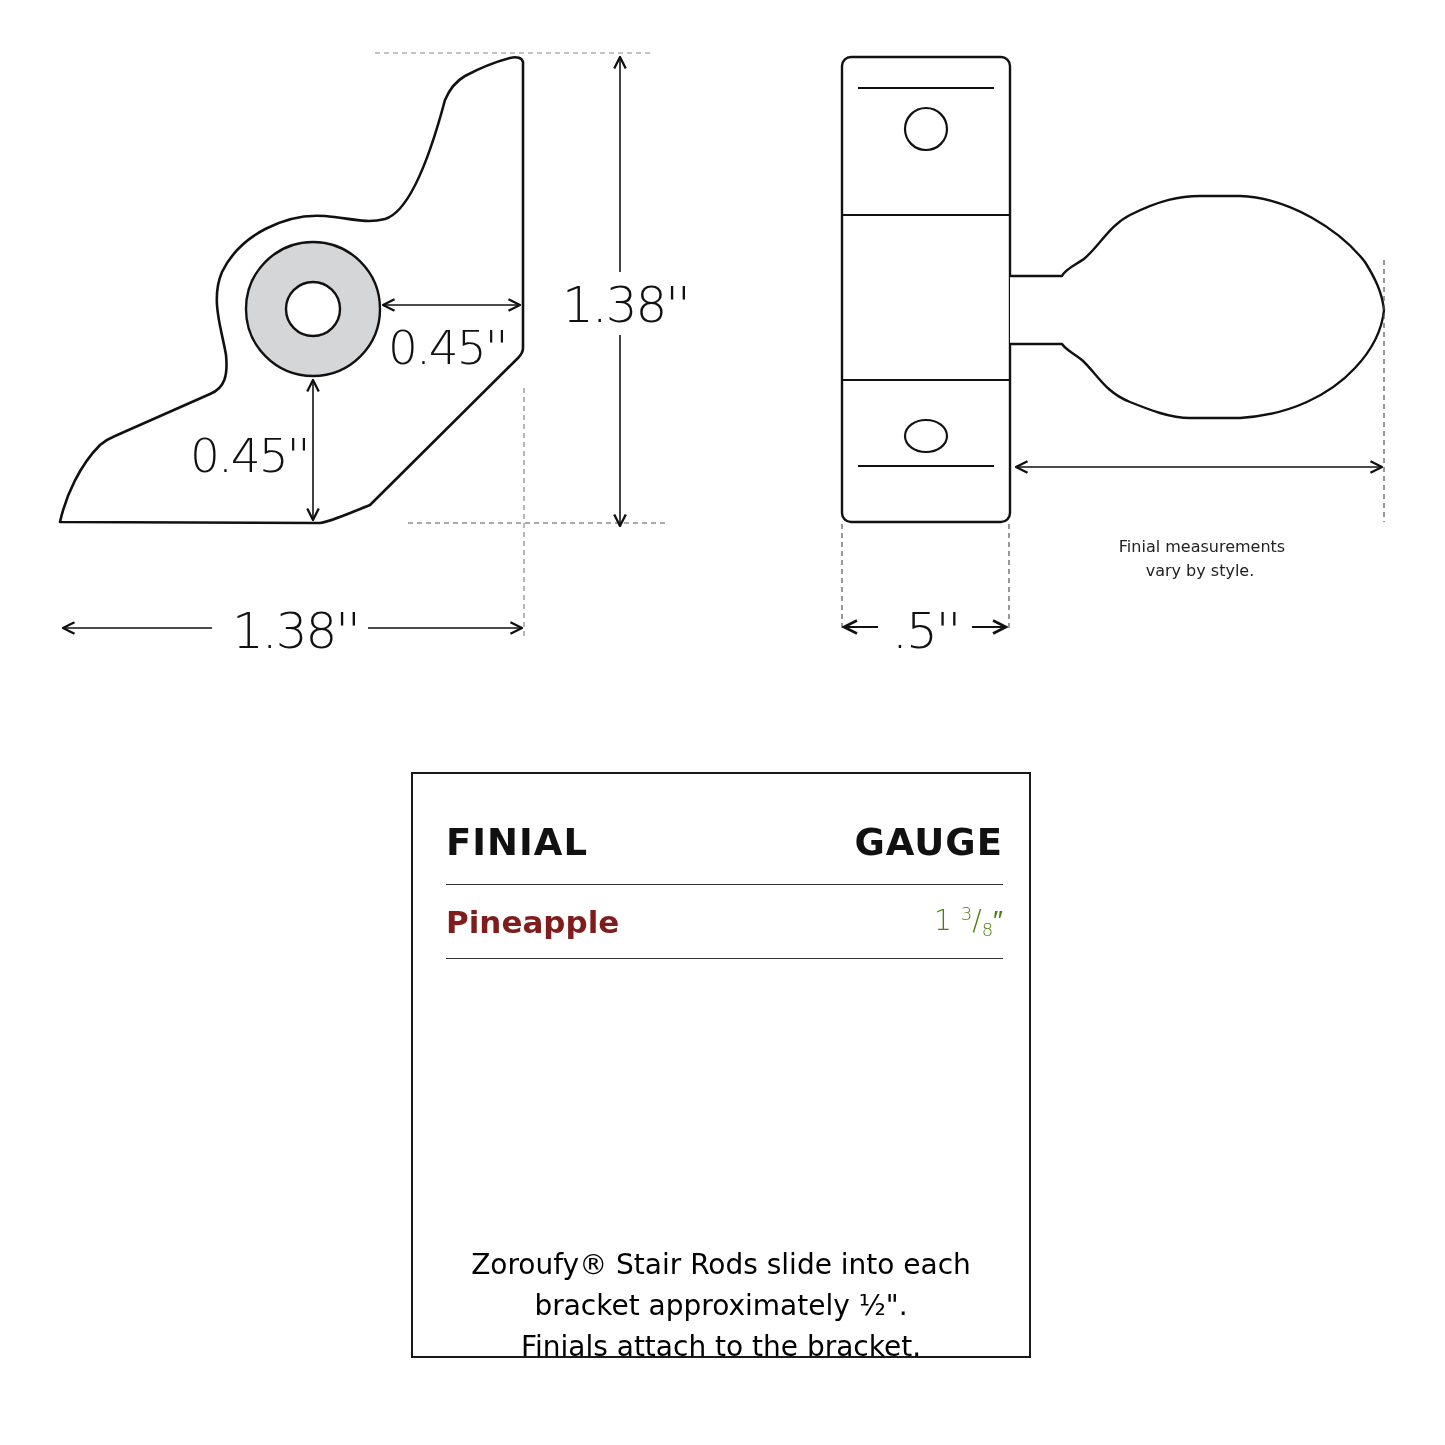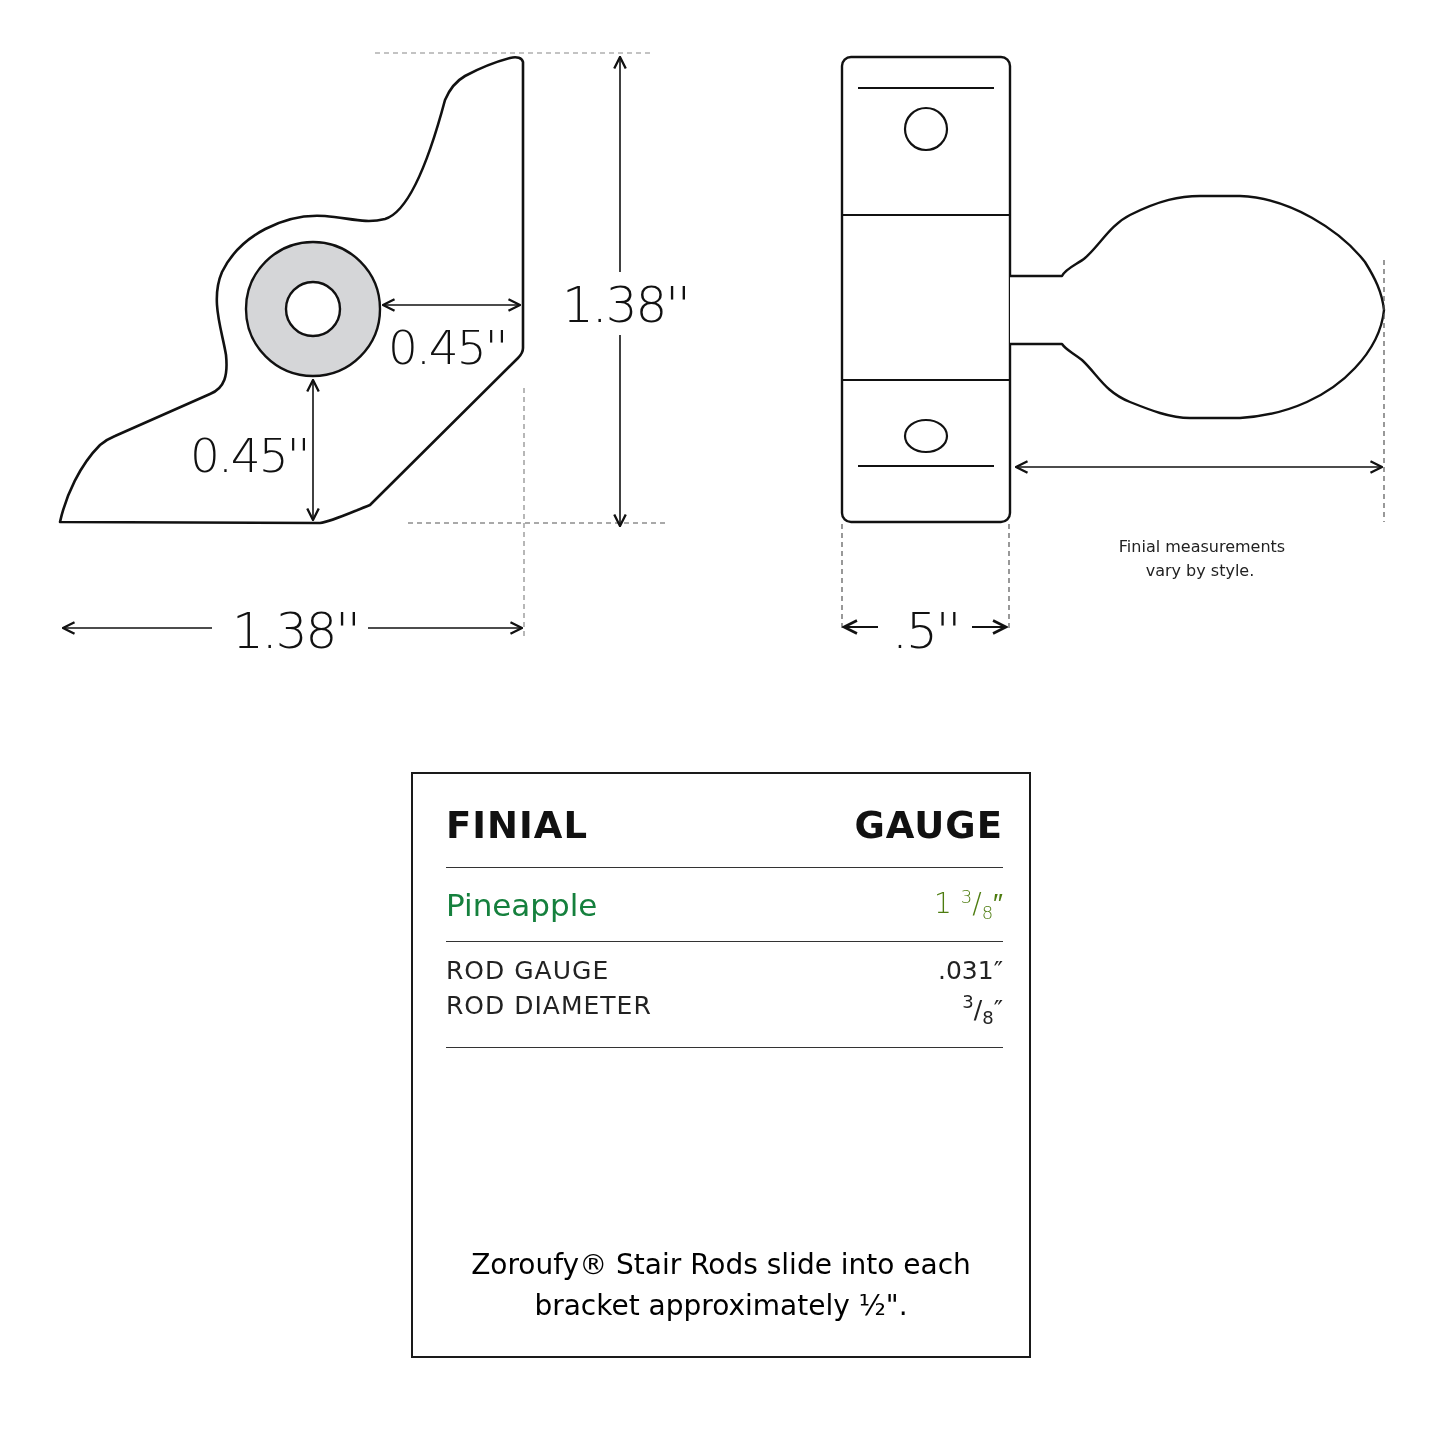--- a/index.html
+++ b/index.html
@@ -5,25 +5,25 @@
   html, body { margin:0; padding:0; background:#ffffff; }
   body { width:1445px; height:1445px; position:relative; overflow:hidden;
          font-family:"Liberation Sans", "DejaVu Sans", sans-serif; color:#111; }
   svg.diagram { position:absolute; left:0; top:0; width:1445px; height:700px; }
   .dim-label { font-family:"DejaVu Sans", sans-serif; font-weight:300; fill:#111; letter-spacing:-2px; }
   .note { font-family:"DejaVu Sans", sans-serif; fill:#222; }
   .spec-box { position:absolute; left:411px; top:772px; width:620px; height:586px;
               border:2px solid #1a1a1a; box-sizing:border-box; }
   .spec-inner { position:absolute; left:33px; right:26px; top:0; }
   .hdr { display:flex; justify-content:space-between; align-items:flex-end;
-         height:94px; border-bottom:1.5px solid #333; box-sizing:border-box; padding-bottom:20px; }
+         height:111px; border-bottom:1.5px solid #333; box-sizing:border-box; padding-bottom:20px; }
   .hdr span { font-family:"DejaVu Sans", sans-serif; font-weight:bold; font-size:37px; letter-spacing:1px; }
   .row { display:flex; justify-content:space-between; align-items:center; height:74px;
          border-bottom:1.5px solid #333; box-sizing:border-box; }
-  .row .name { font-family:"DejaVu Sans", sans-serif; font-weight:400; font-size:31px; color:#15803d; }
+  .row .name { font-family:"DejaVu Sans", sans-serif; font-weight:700; font-size:31px; color:#7f1d1d; }
   .row .val { font-family:"DejaVu Sans", sans-serif; font-size:28px; color:#4d7c0f; font-weight:200; }
   .frac sup { font-size:18px; vertical-align:10px; }
   .frac sub { font-size:18px; vertical-align:-6px; }
   .rod { display:flex; justify-content:space-between; height:106px; padding-top:14px;
          border-bottom:1.5px solid #333; box-sizing:border-box; }
   .rod .col { display:flex; flex-direction:column; gap:6px; }
   .rod .lbl { font-family:"DejaVu Sans", sans-serif; font-size:25px; letter-spacing:1px; color:#222; }
   .rod .rv { font-family:"DejaVu Sans", sans-serif; font-size:25px; text-align:right; color:#222; }
   .footer { position:absolute; left:0; right:0; top:470px; text-align:center;
             font-family:"DejaVu Sans", sans-serif; font-size:28px; line-height:41px; color:#000000; }
@@ -92,29 +92,20 @@
     <div class="hdr">
       <span>FINIAL</span>
       <span>GAUGE</span>
     </div>
 
     <div class="row">
       <span class="name">Pineapple</span>
       <span class="val frac"><span>1</span> <sup>3</sup>/<sub>8</sub><span>″</span></span>
     </div>
 
-    <div class="rod">
-      <div class="col">
-        <span class="lbl">ROD GAUGE</span>
-        <span class="lbl">ROD DIAMETER</span>
-      </div>
-      <div class="col">
-        <span class="rv">.031″</span>
-        <span class="rv frac"><sup>3</sup>/<sub>8</sub><span>″</span></span>
-      </div>
-    </div>
   </div>
 
   <div class="footer">
     <div>Zoroufy® Stair Rods slide into each</div>
     <div>bracket approximately ½".</div>
+    <div>Finials attach to the bracket.</div>
   </div>
 </div>
 
 </body></html>

